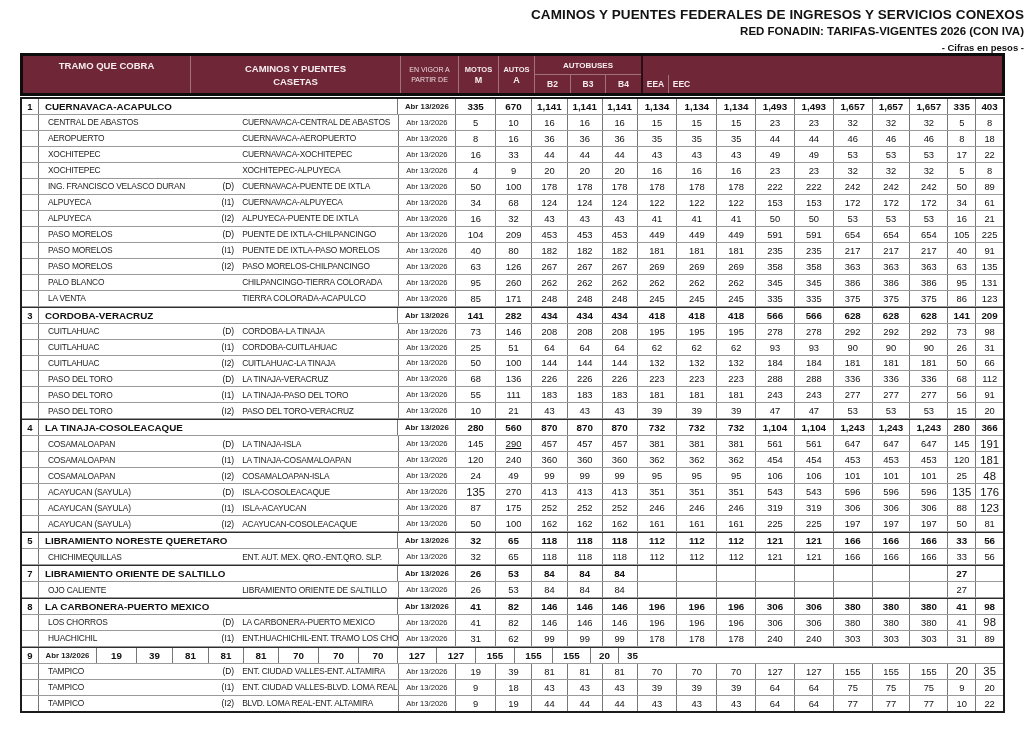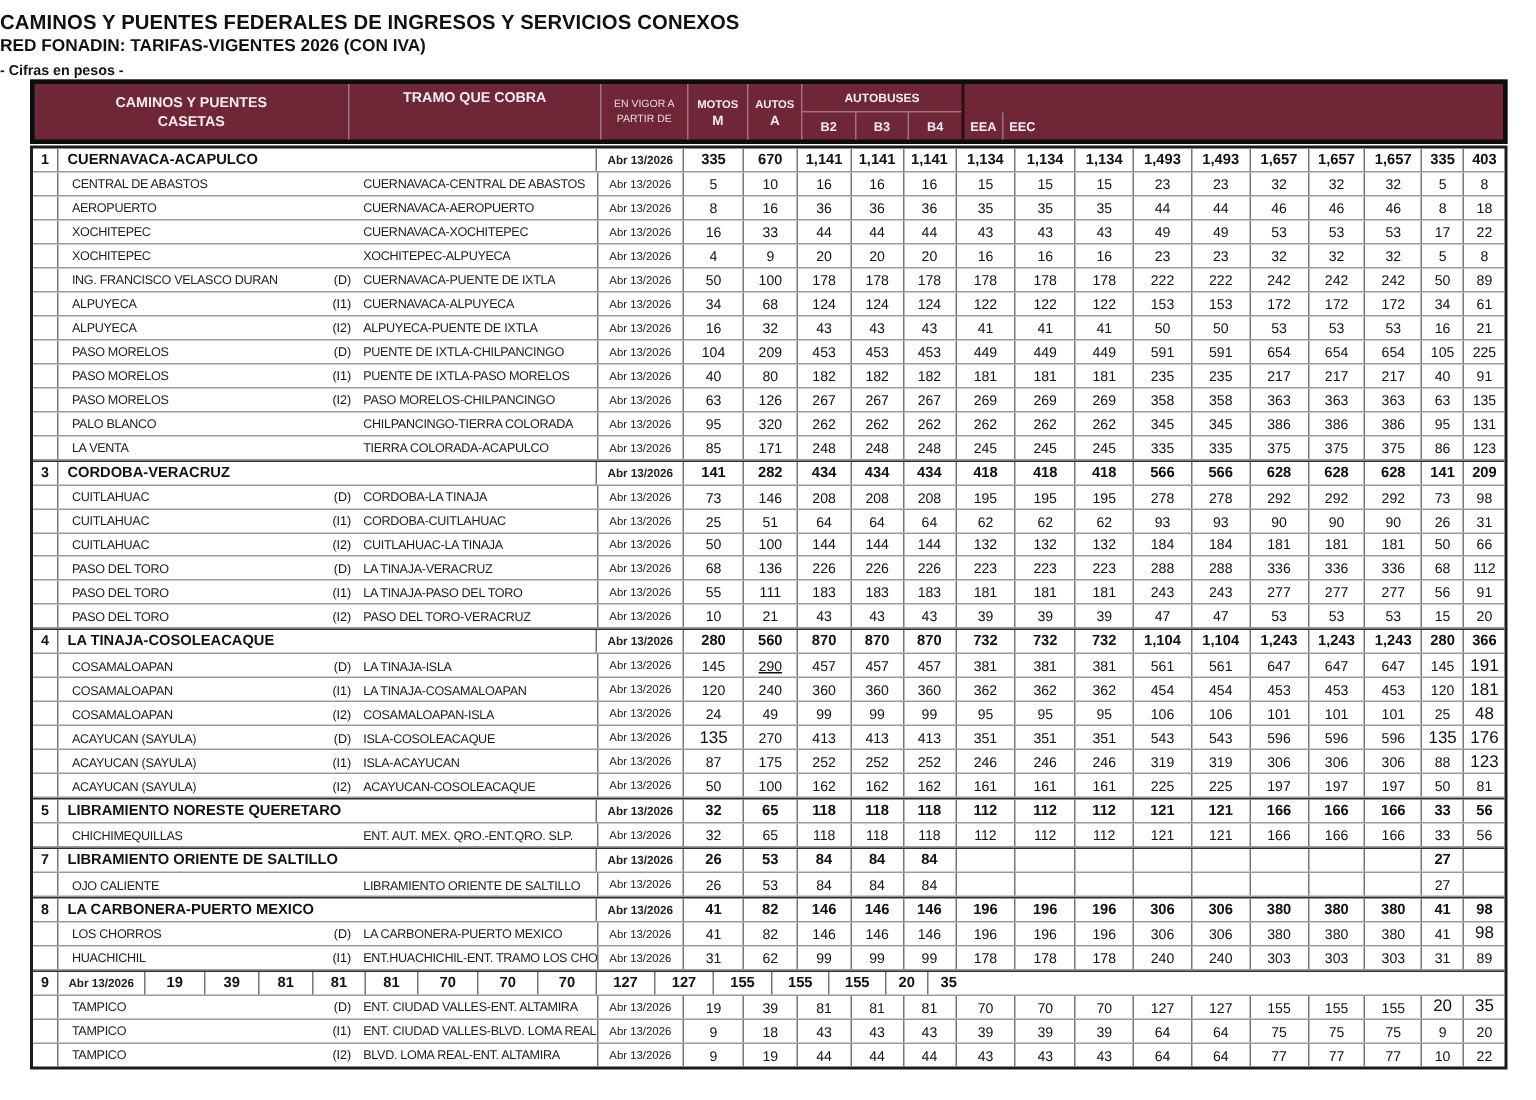--- a/index.html
+++ b/index.html
@@ -1,21 +1,21 @@
 <!DOCTYPE html>
 <html><head>
 <meta charset="utf-8">
 <style>
   * { margin:0; padding:0; box-sizing:border-box; }
   html,body { background:#ffffff; }
   .page {
     position:relative; width:1024px; height:733px; background:#fff;
     font-family:"Liberation Sans", sans-serif; color:#111; overflow:hidden;
   }
-  .titles { text-align:left; padding-top:7px; }
+  .titles { text-align:right; padding-top:7px; }
   .title   { font-size:13.5px; font-weight:bold; letter-spacing:.1px; }
   .subtitle{ font-size:11.5px; font-weight:bold; margin-top:3px; }
   .note    { font-size:9.5px;  font-weight:bold; margin-top:5px; }
 
   
   .thead {
     position:absolute; left:20px; top:53px; width:985px; height:43px;
     background:#6F2737; border:3px solid #0d0d0d; color:#F6ECEF;
     display:flex; align-items:stretch;
   }
@@ -69,26 +69,26 @@
 
 <div class="page">
 
   <div class="titles">
     <div class="title">CAMINOS Y PUENTES FEDERALES DE INGRESOS Y SERVICIOS CONEXOS</div>
     <div class="subtitle">RED FONADIN: TARIFAS-VIGENTES  2026 (CON IVA)</div>
     <div class="note">- Cifras en pesos -</div>
   </div>
 
   <div class="thead">
+    <div class="h-cell h-tramo" style="width:168px">
+      <div>TRAMO QUE COBRA</div>
+    </div>
     <div class="h-cell h-casetas" style="width:210px">
       <div>CAMINOS Y PUENTES</div>
       <div>CASETAS</div>
-    </div>
-    <div class="h-cell h-tramo" style="width:168px">
-      <div>TRAMO QUE COBRA</div>
     </div>
     <div class="h-cell h-date" style="width:58px">
       <div>EN VIGOR A</div>
       <div>PARTIR DE</div>
     </div>
     <div class="h-cell h-two" style="width:40px">
       <div>MOTOS</div>
       <div>M</div>
     </div>
     <div class="h-cell h-two" style="width:36px">
@@ -353,21 +353,21 @@
         <div class="c v" style="width: 28px;">63</div>
         <div class="c v last" style="width: 27px;">135</div>
       </div>
       <div class="row sub-row">
         <div class="c num"></div>
         <div class="c caseta">PALO BLANCO</div>
         <div class="c marker"></div>
         <div class="c tramo">CHILPANCINGO-TIERRA COLORADA</div>
         <div class="c date">Abr 13/2026</div>
         <div class="c v" style="width: 40px;">95</div>
-        <div class="c v" style="width: 36px;">320</div>
+        <div class="c v" style="width: 36px;">260</div>
         <div class="c v" style="width: 36px;">262</div>
         <div class="c v" style="width: 35px;">262</div>
         <div class="c v" style="width: 35px;">262</div>
         <div class="c v" style="width: 40px;">262</div>
         <div class="c v" style="width: 40px;">262</div>
         <div class="c v" style="width: 39px;">262</div>
         <div class="c v" style="width: 39px;">345</div>
         <div class="c v" style="width: 39px;">345</div>
         <div class="c v" style="width: 39px;">386</div>
         <div class="c v" style="width: 38px;">386</div>

